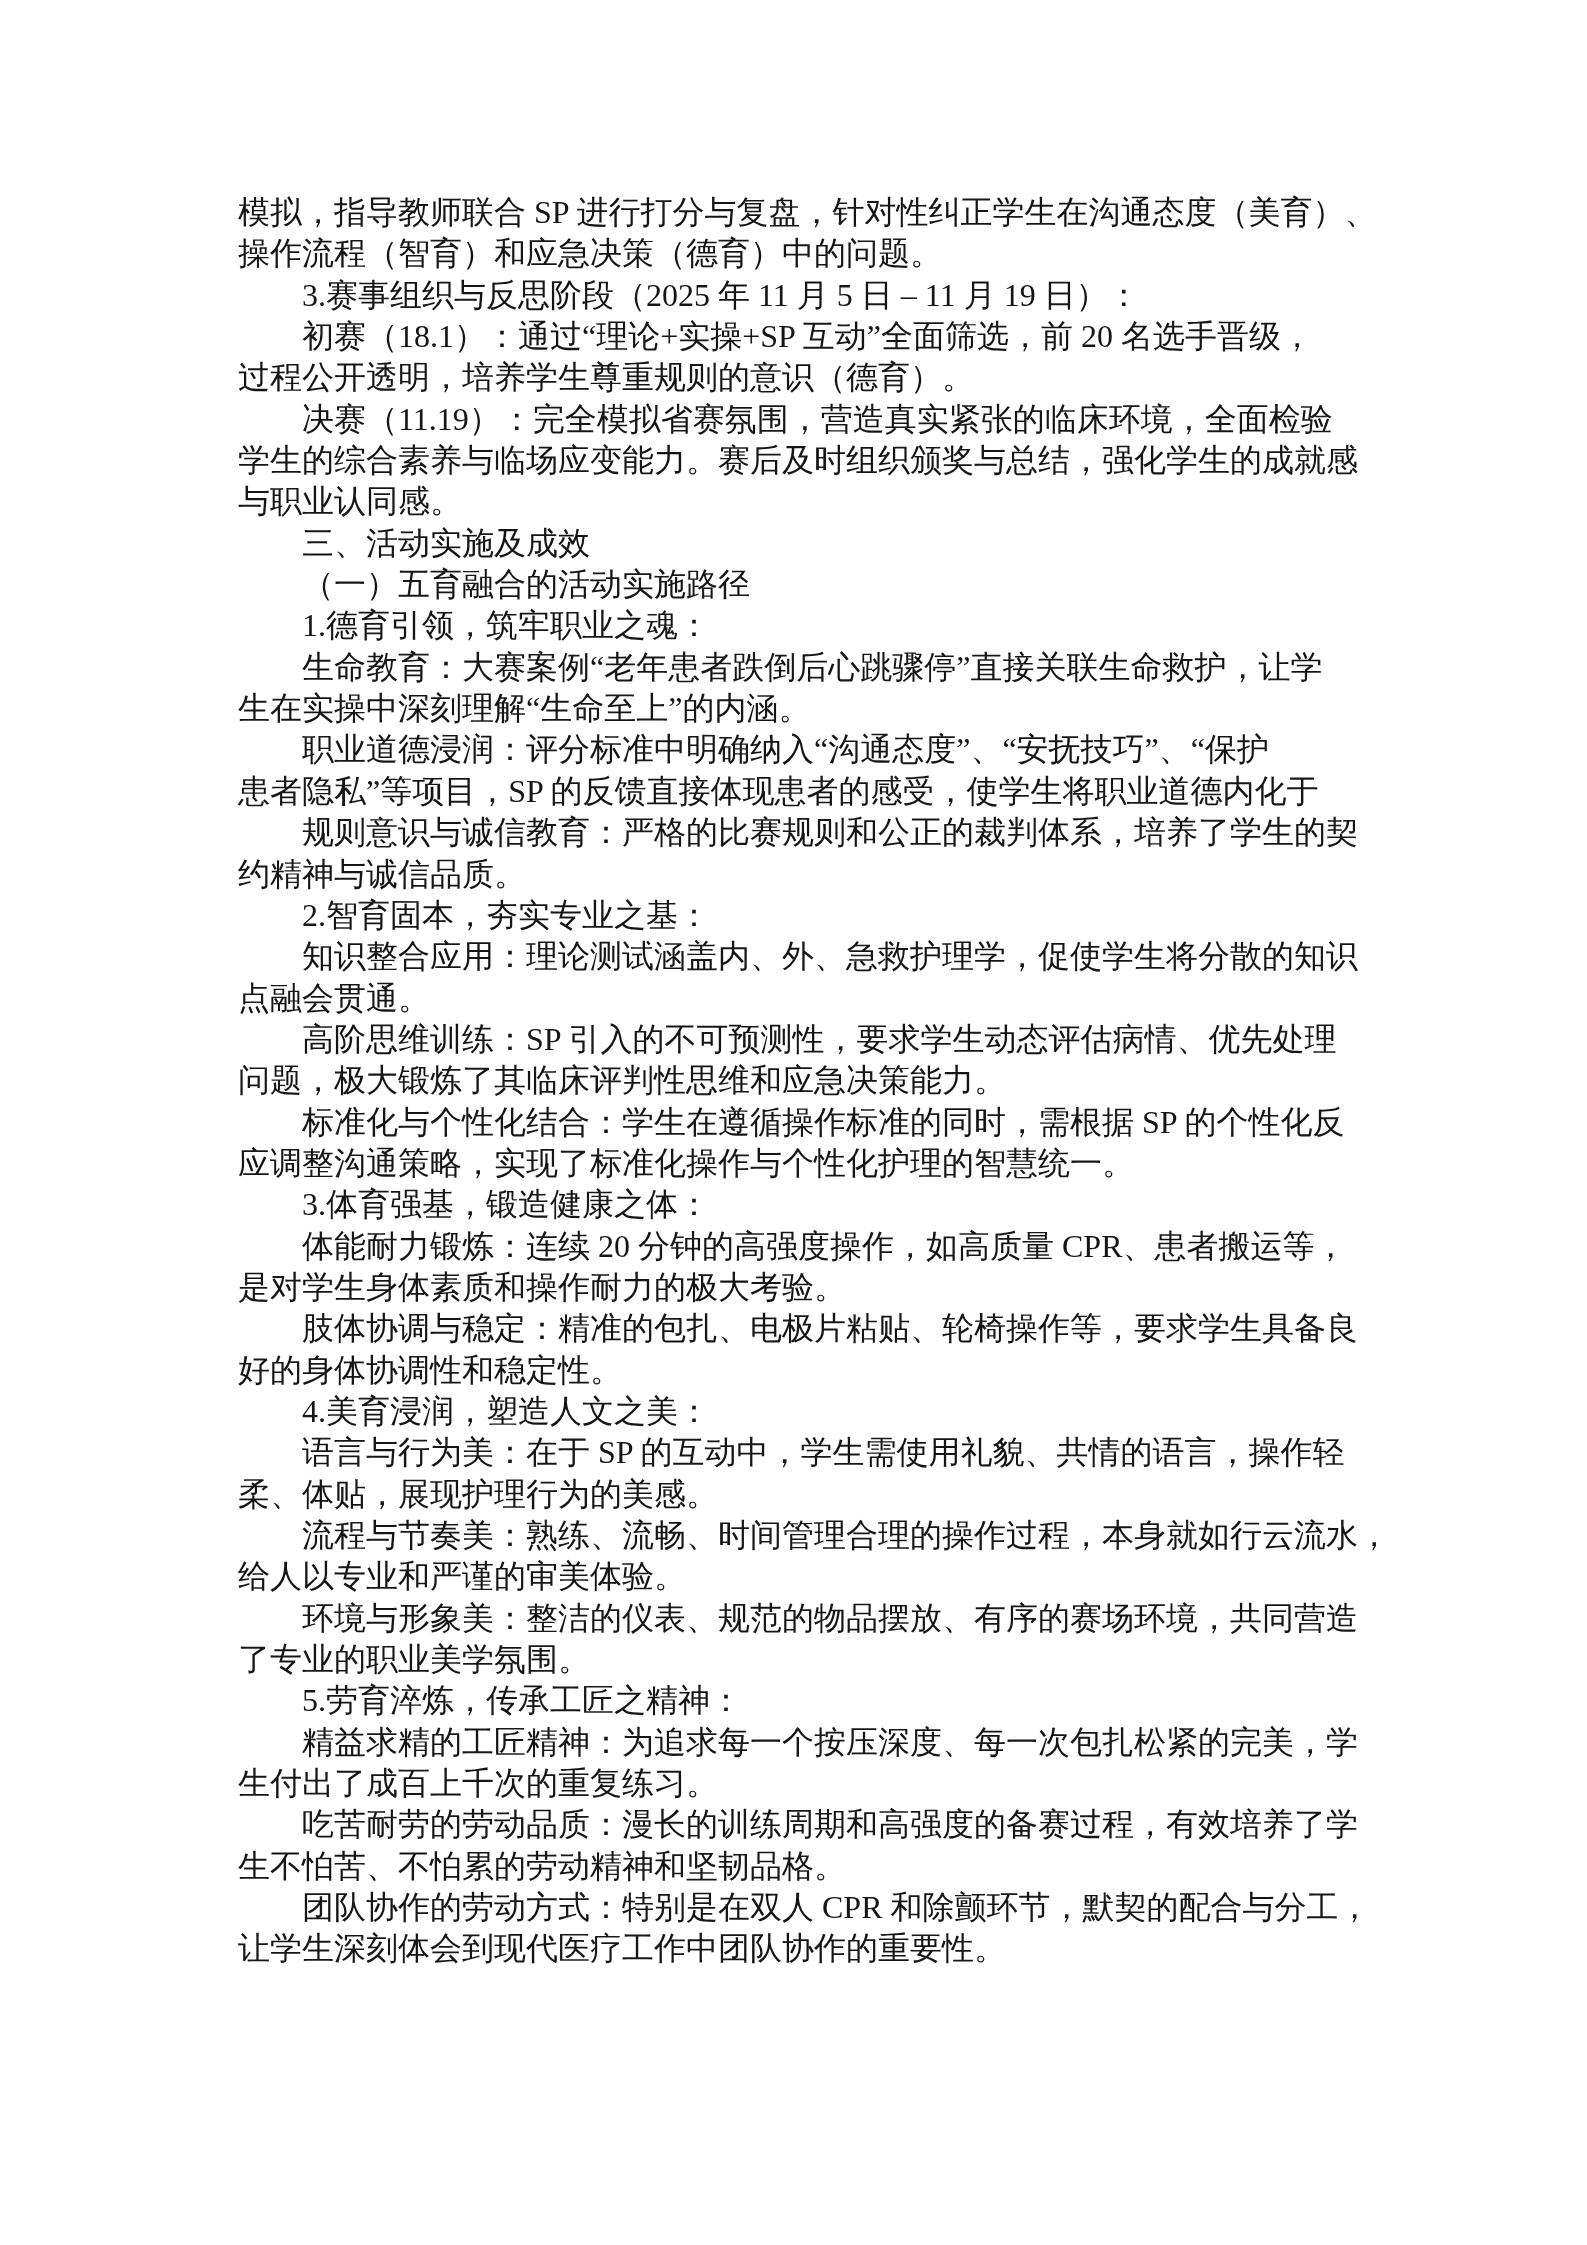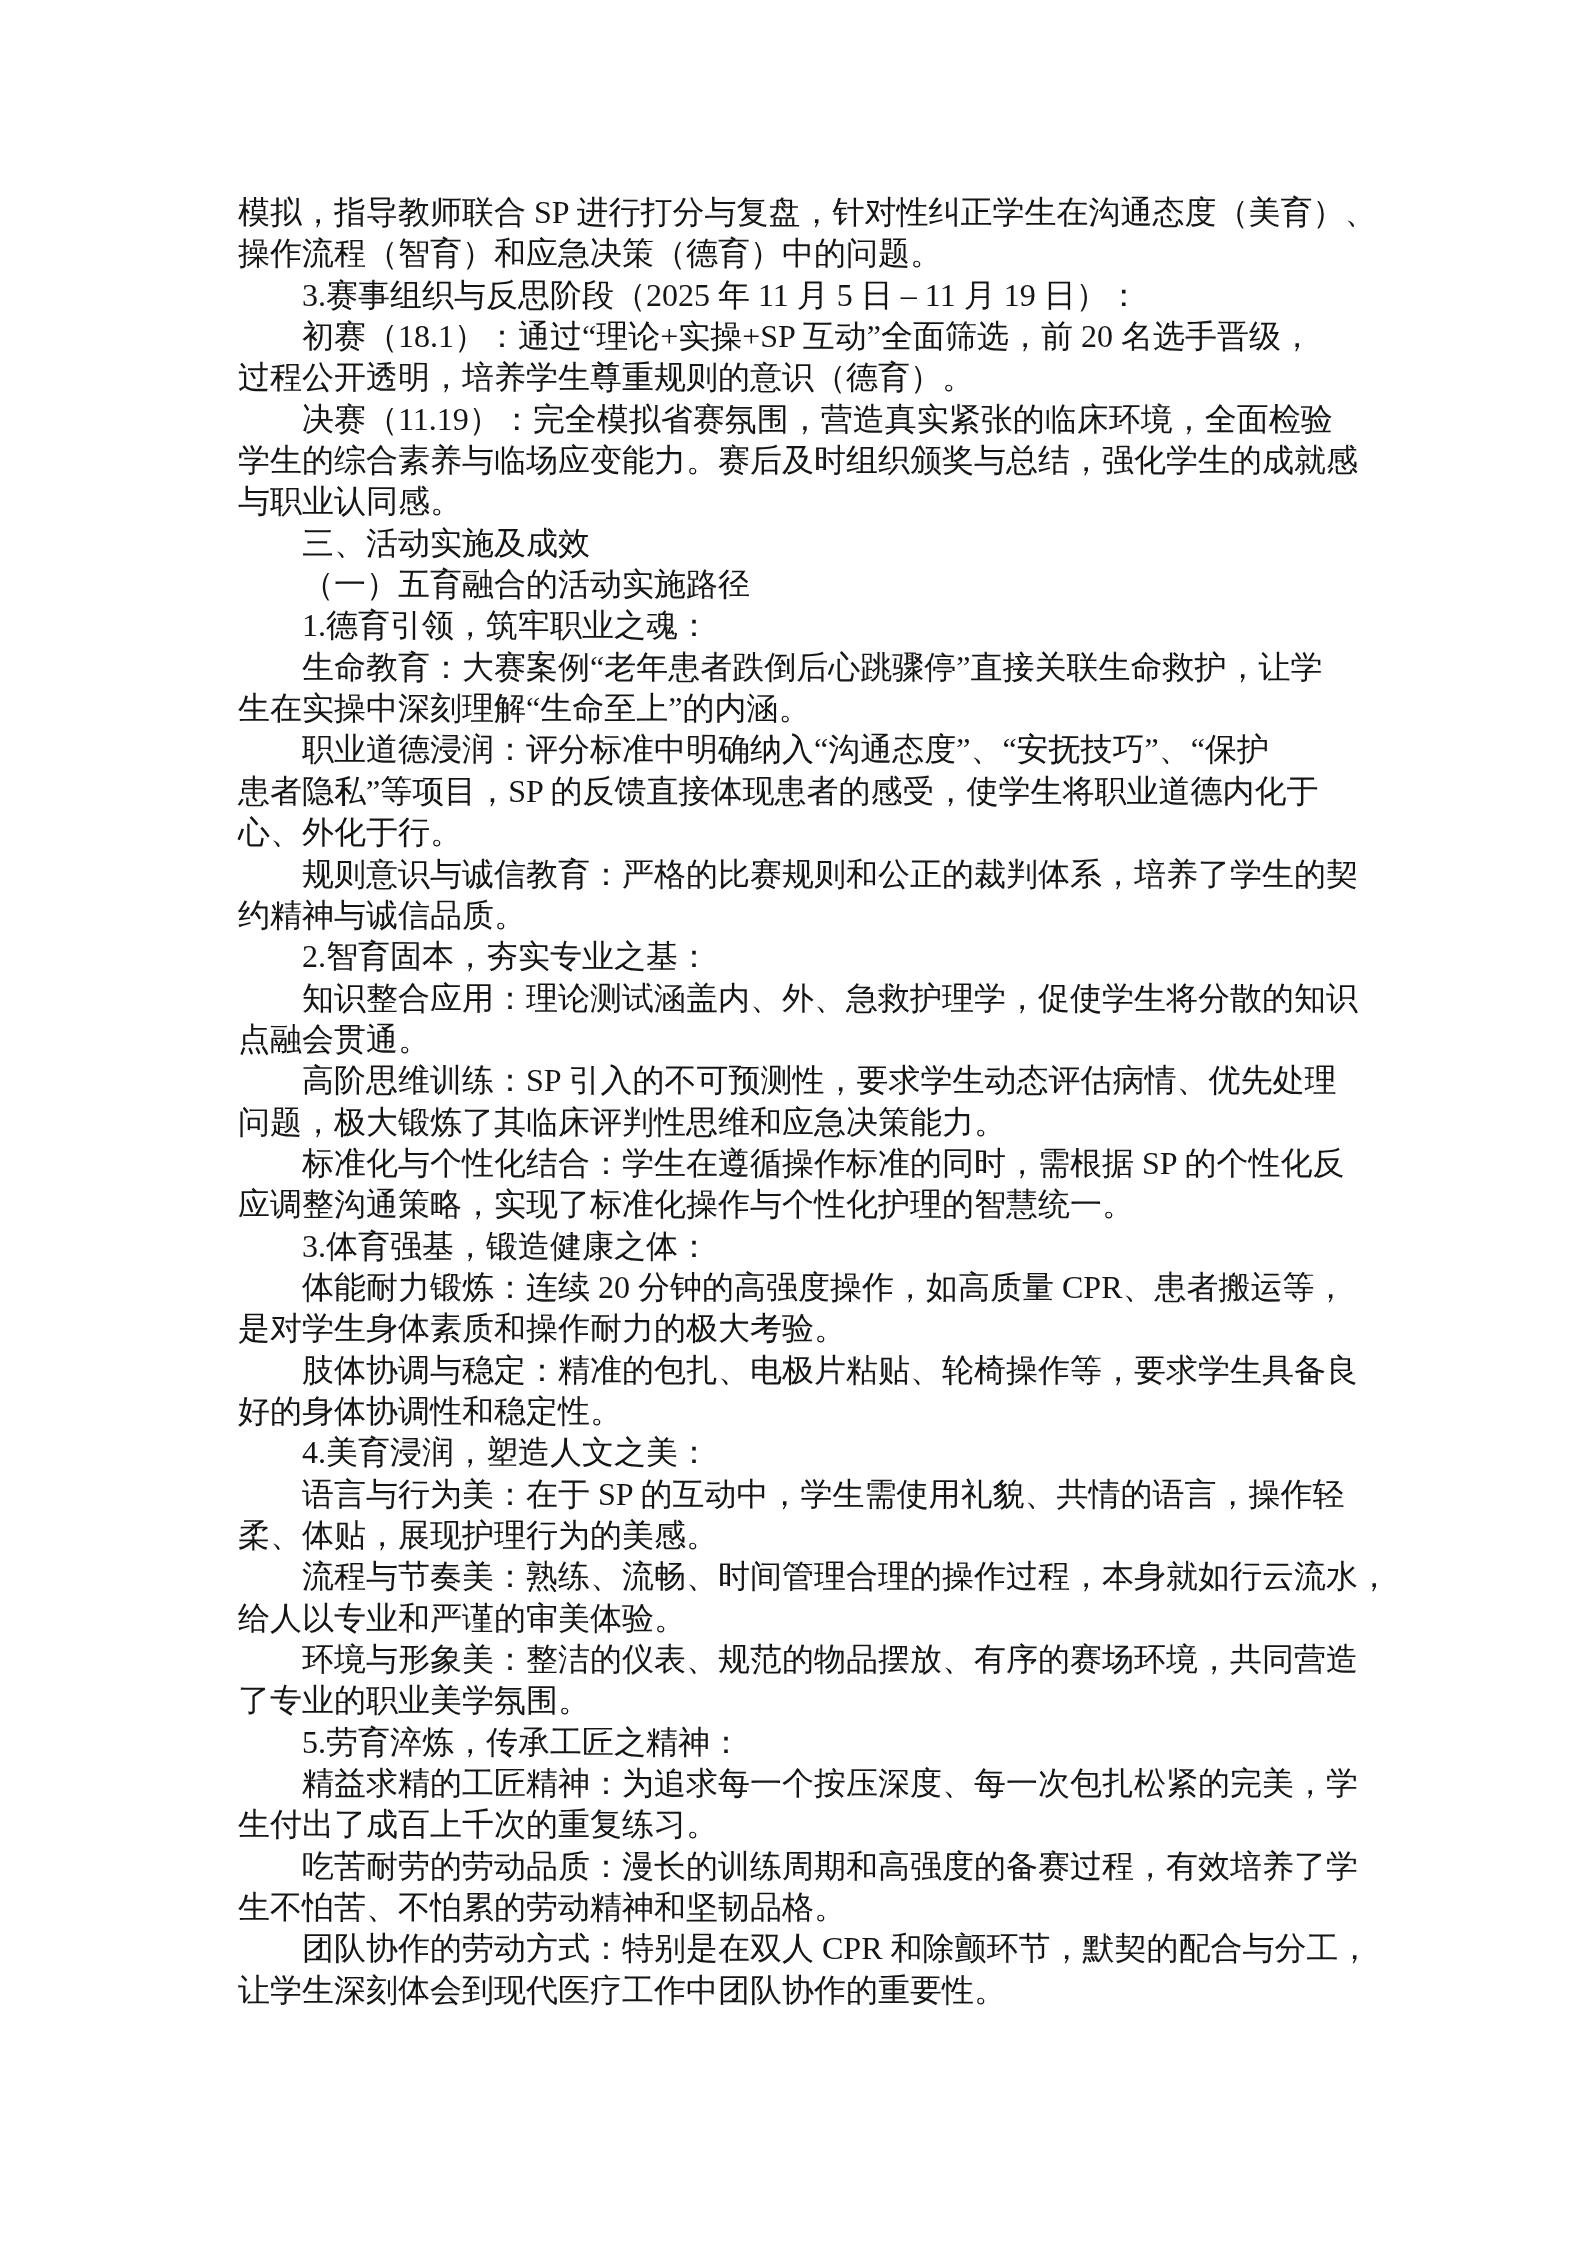--- a/index.html
+++ b/index.html
@@ -60,21 +60,20 @@
       <div class="line indent"><span class="seg-bold">决赛（11.19）：</span><span class="seg-normal">完全模拟省赛氛围，营造真实紧张的临床环境，全面检验</span></div>
       <div class="line"><span class="seg-normal">学生的综合素养与临场应变能力。赛后及时组织颁奖与总结，强化学生的成就感</span></div>
       <div class="line"><span class="seg-normal">与职业认同感。</span></div>
       <div class="line indent"><span class="seg-bold">三、活动实施及成效</span></div>
       <div class="line indent"><span class="seg-bold">（一）五育融合的活动实施路径</span></div>
       <div class="line indent"><span class="seg-bold">1.德育引领，筑牢职业之魂：</span></div>
       <div class="line indent"><span class="seg-bold">生命教育：</span><span class="seg-normal">大赛案例“老年患者跌倒后心跳骤停”直接关联生命救护，让学</span></div>
       <div class="line"><span class="seg-normal">生在实操中深刻理解“生命至上”的内涵。</span></div>
       <div class="line indent"><span class="seg-bold">职业道德浸润：</span><span class="seg-normal">评分标准中明确纳入“沟通态度”、“安抚技巧”、“保护</span></div>
       <div class="line"><span class="seg-normal">患者隐私”等项目，SP 的反馈直接体现患者的感受，使学生将职业道德内化于</span></div>
-      <div class="line"><span class="seg-normal">心、外化于行。</span></div>
       <div class="line indent"><span class="seg-bold">规则意识与诚信教育：</span><span class="seg-normal">严格的比赛规则和公正的裁判体系，培养了学生的契</span></div>
       <div class="line"><span class="seg-normal">约精神与诚信品质。</span></div>
       <div class="line indent"><span class="seg-bold">2.智育固本，夯实专业之基：</span></div>
       <div class="line indent"><span class="seg-bold">知识整合应用：</span><span class="seg-normal">理论测试涵盖内、外、急救护理学，促使学生将分散的知识</span></div>
       <div class="line"><span class="seg-normal">点融会贯通。</span></div>
       <div class="line indent"><span class="seg-bold">高阶思维训练：</span><span class="seg-normal">SP 引入的不可预测性，要求学生动态评估病情、优先处理</span></div>
       <div class="line"><span class="seg-normal">问题，极大锻炼了其临床评判性思维和应急决策能力。</span></div>
       <div class="line indent"><span class="seg-bold">标准化与个性化结合：</span><span class="seg-normal">学生在遵循操作标准的同时，需根据 SP 的个性化反</span></div>
       <div class="line"><span class="seg-normal">应调整沟通策略，实现了标准化操作与个性化护理的智慧统一。</span></div>
       <div class="line indent"><span class="seg-bold">3.体育强基，锻造健康之体：</span></div>

